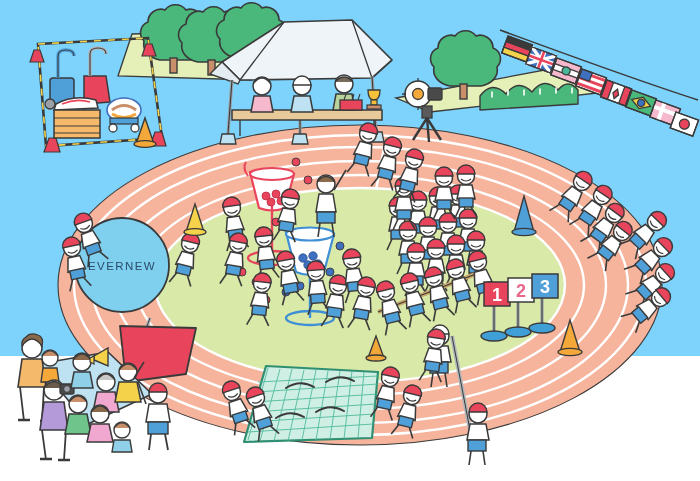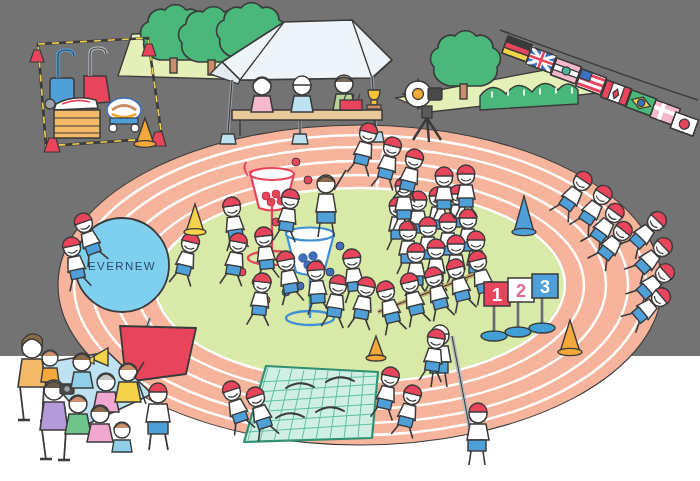--- a/index.html
+++ b/index.html
@@ -1,17 +1,17 @@
 <!DOCTYPE html>
 <html><head>
 <meta charset="utf-8">
 <style>
   html,body{margin:0;padding:0;background:#ffffff;}
   body{width:700px;height:481px;overflow:hidden;font-family:"Liberation Sans",sans-serif;}
-  #stage{position:relative;width:700px;height:356px;background:#737373;}
+  #stage{position:relative;width:700px;height:356px;background:#7dd3fc;}
   #stage svg{position:absolute;left:0;top:0;}
   .lbl{font-family:"Liberation Sans",sans-serif;}
 </style>
 </head>
 <body>
 
 <div id="stage">
 
 <svg width="700" height="481" viewBox="0 0 700 481" xmlns="http://www.w3.org/2000/svg">
   <defs>

